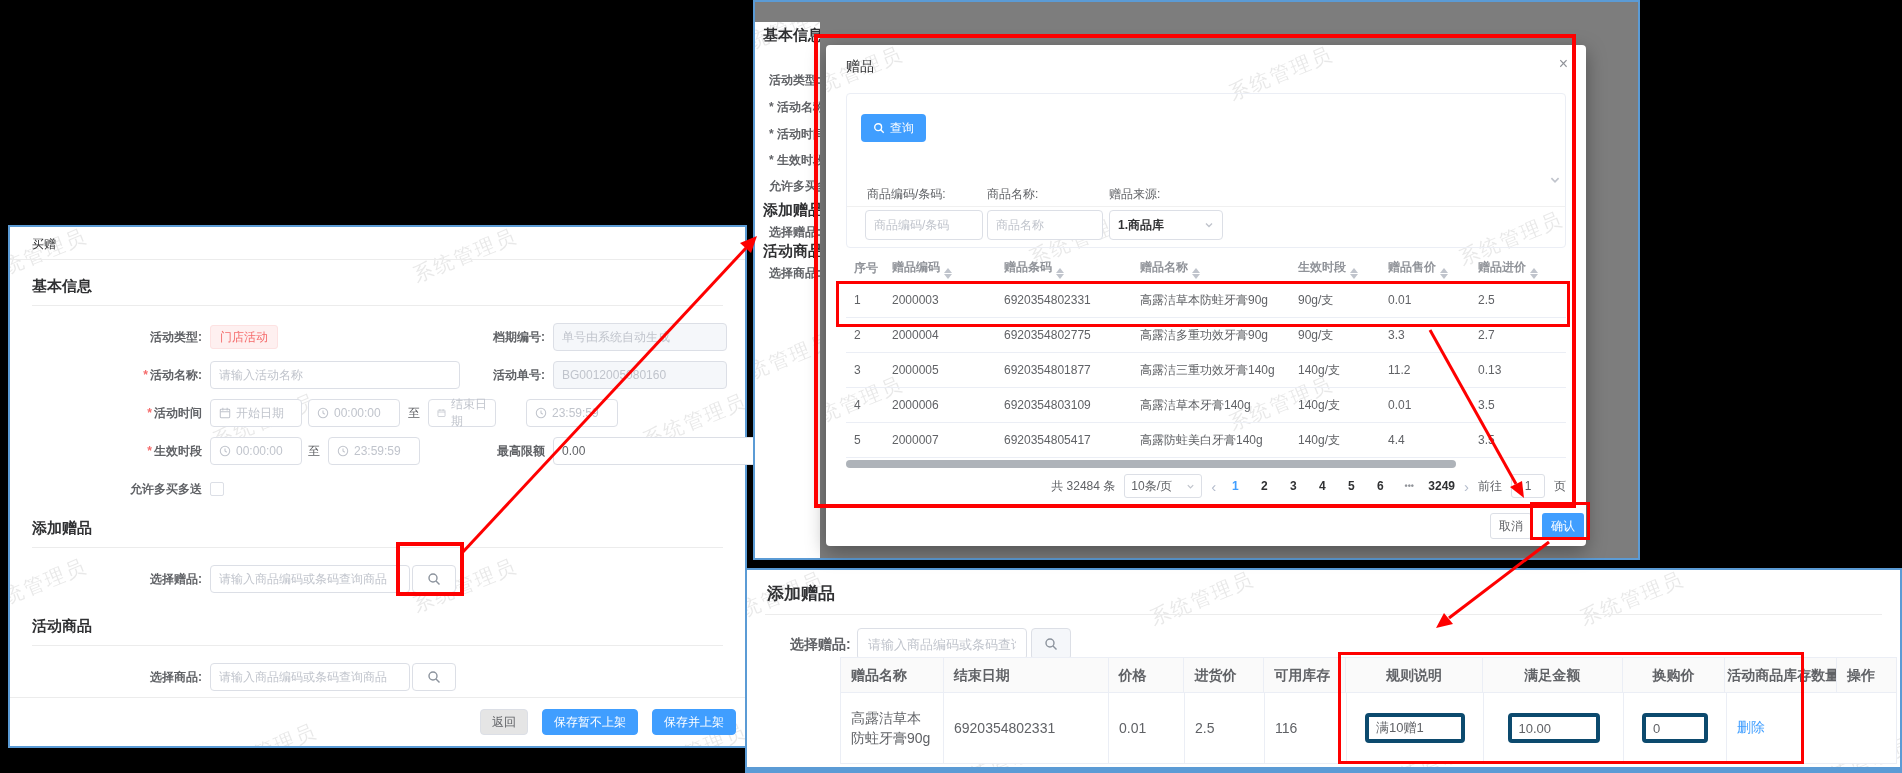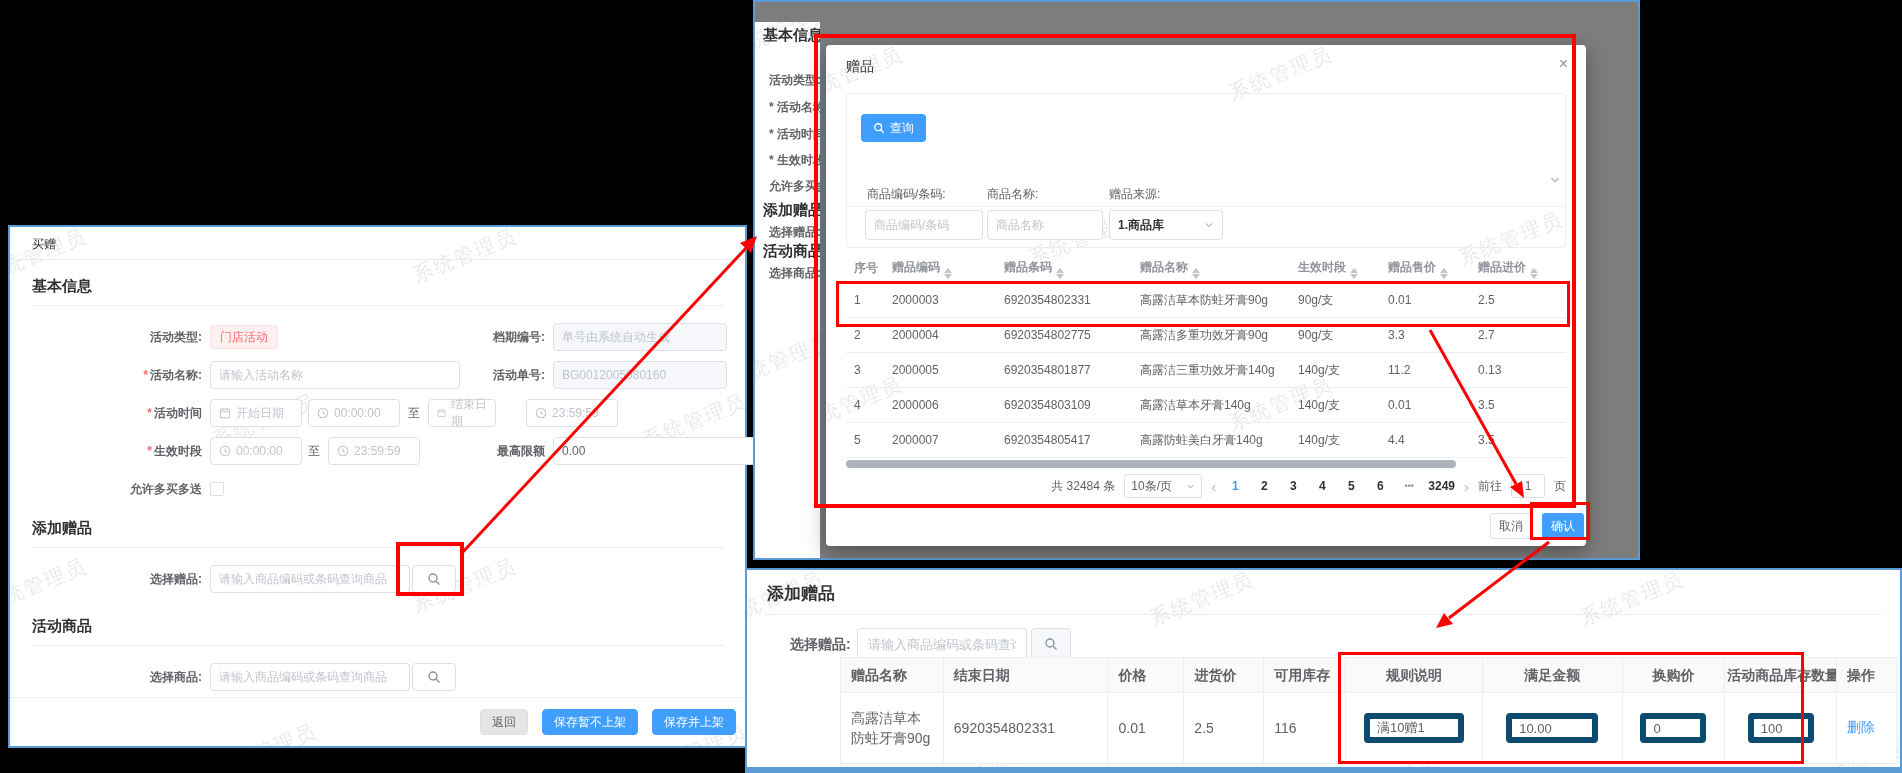--- a/index.html
+++ b/index.html
@@ -80,21 +80,21 @@
   .rb-inp::placeholder{color:#c0c4cc}
   .bt{position:absolute;left:93px;top:87px;width:1057px;border:1px solid #ebeef5;background:#fff}
   .btr{display:flex}
   .bth{height:35px;line-height:34px;font-size:14px;font-weight:700;color:#606266;background:#fafafa;
        border-right:1px solid #ebeef5;border-bottom:1px solid #ebeef5;padding:0 10px;white-space:nowrap;overflow:hidden}
   .btd{height:70px;display:flex;align-items:center;font-size:14px;color:#606266;
        border-right:1px solid #ebeef5;padding:0 10px}
   .w0{width:103px}.w1{width:165px}.w2{width:76px}.w3{width:80px}.w4{width:82px}
   .w5{width:137px}.w6{width:140px}.w7{width:103px}.w8{width:112px}.w9{width:59px;border-right:none}
   .ctr{justify-content:center;text-align:center;padding:0 4px}
-  .cinp{height:30px;border:6px solid #0c4a6e;border-radius:4px;padding:0 7px;font-size:13px;
+  .cinp{height:30px;border:4px solid #0c4a6e;border-radius:4px;padding:0 7px;font-size:13px;
         color:#606266;outline:none;font-family:inherit}
   .namecell{line-height:1.45;display:block;padding-top:14px}
   .del-link{color:#409eff;cursor:pointer}
   
   .ann{position:absolute;border:4px solid #fe0000;z-index:20;pointer-events:none}
   #arrows{position:absolute;left:0;top:0;z-index:19;pointer-events:none}
 </style>
 </head>
 <body>
 
@@ -429,23 +429,20 @@
       <div class="btd w4">116</div>
       <div class="btd w5 ctr">
           <input class="cinp" style="width: 100px;" value="满10赠1">
         </div>
       <div class="btd w6 ctr">
           <input class="cinp" style="width: 92px;" value="10.00">
         </div>
       <div class="btd w7 ctr">
           <input class="cinp" style="width: 66px;" value="0">
         </div>
-      <div class="btd w8 ctr">
-          <input class="cinp" style="width: 66px;" value="100">
-        </div>
       <div class="btd w9">
           <span class="del-link">删除</span>
         </div>
     </div>
   </div>
 </div>
 
 <div class="ann" style="left:814px;top:34px;width:762px;height:474px"></div>
 <div class="ann" style="left:396px;top:542px;width:68px;height:54px"></div>
 <div class="ann" style="left:836px;top:281px;width:734px;height:46px;border-width:3px"></div>

